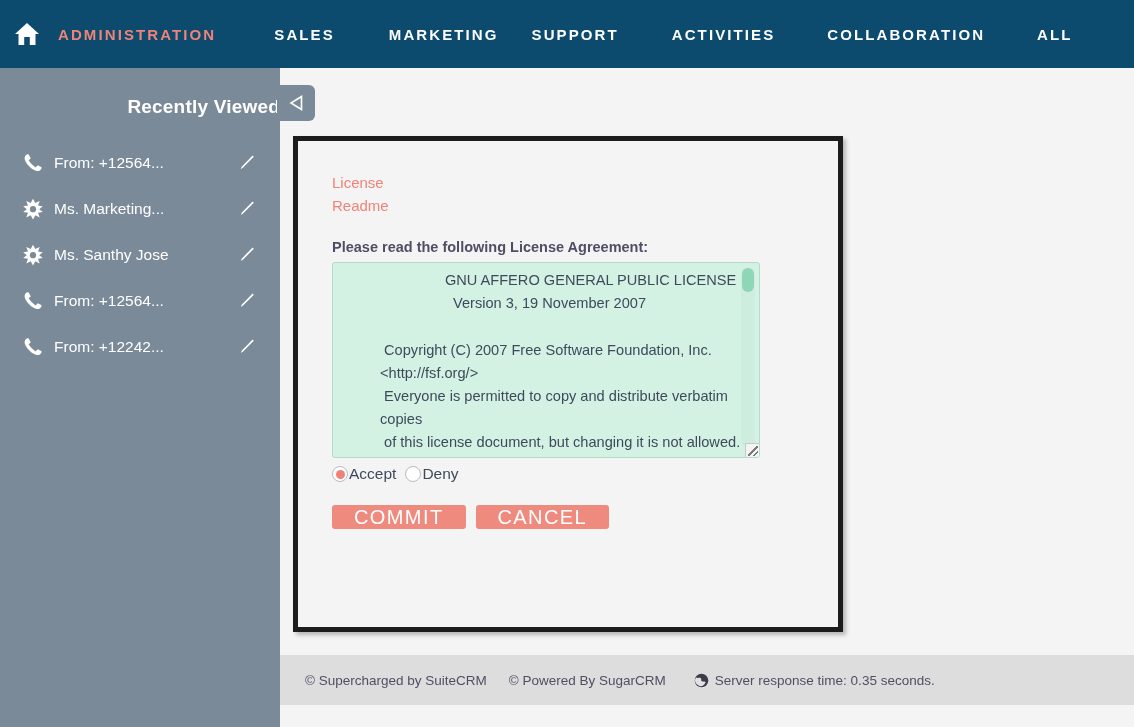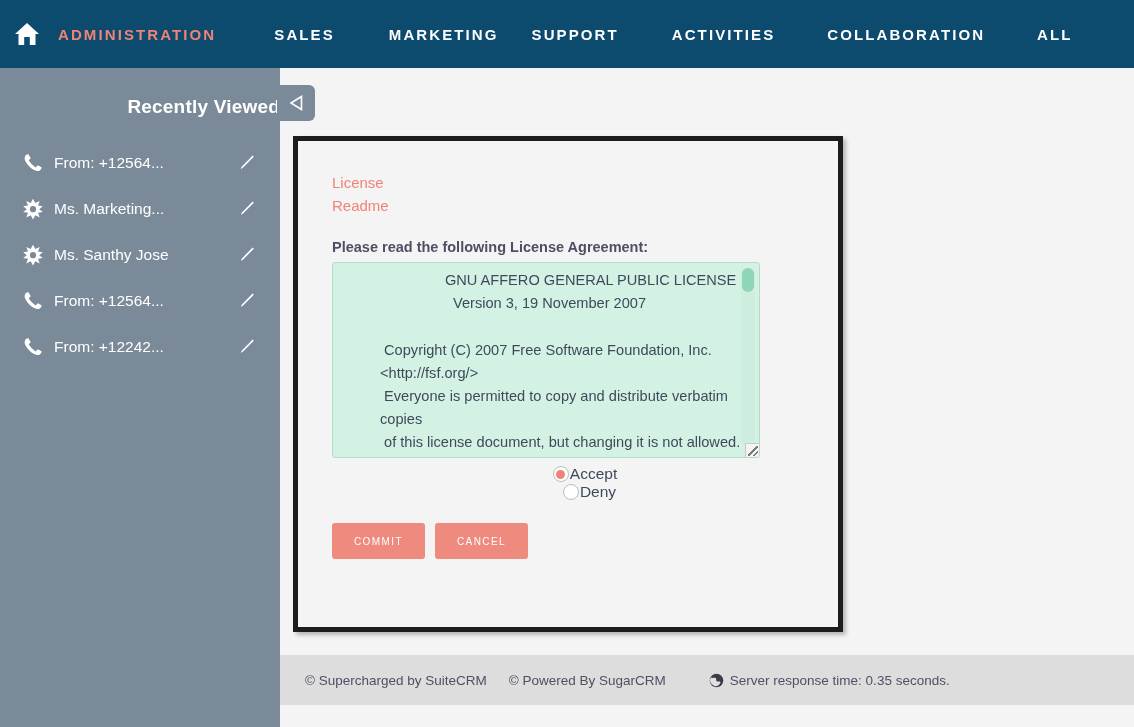--- a/index.html
+++ b/index.html
@@ -193,21 +193,20 @@
     background:
       linear-gradient(135deg, transparent 44%, #7a7a7a 44%, #7a7a7a 56%, transparent 56%),
       linear-gradient(135deg, transparent 72%, #7a7a7a 72%, #7a7a7a 84%, transparent 84%);
   }
 
   
   #radio-row {
     display: flex;
     align-items: center;
     padding: 7px 0 0 34px;
-    flex-direction: column;
   }
   .radio-opt { display: flex; align-items: center; cursor: pointer; }
   .radio-opt + .radio-opt { margin-left: 9px; }
   .radio-dot {
     width: 16px; height: 16px;
     border-radius: 50%;
     border: 1px solid #b9bcc4;
     background: #ffffff;
     display: flex; align-items: center; justify-content: center;
     flex: 0 0 16px;
@@ -228,24 +227,24 @@
   #dialog-buttons {
     display: flex;
     padding: 22px 0 0 34px;
   }
   .action-btn {
     background: #ef8a7e;
     color: #ffffff;
     border: none;
     border-radius: 3px;
     font-family: "Liberation Sans", sans-serif;
-    font-size: 10px;
+    font-size: 20px;
     letter-spacing: 1.4px;
-    padding: 12px 22px;
-    height: 36px;
+    padding: 0 22px;
+    height: 24px;
     cursor: pointer;
     text-transform: uppercase;
   }
   #btn-cancel { margin-left: 10px; }
 
   
   #footer {
     position: absolute;
     left: 280px; top: 655px;
     width: 854px; height: 50px;
@@ -253,21 +252,21 @@
     display: flex;
     align-items: center;
     padding-left: 25px;
   }
   .footer-text {
     font-size: 13.5px;
     color: #534d64;
     white-space: nowrap;
   }
   #footer-suitecrm { margin-right: 22px; }
-  #footer-sugarcrm { margin-right: 43px; }
+  #footer-sugarcrm { margin-right: 28px; }
   #globe-icon { margin-right: 6px; display: flex; align-items: center; }
   #footer-server-wrap { display: flex; align-items: center; }
 </style>
 </head>
 <body>
 
 <div id="topnav">
   <div id="home-icon-wrap">
     <svg width="26" height="24" viewBox="0 0 26 24" aria-hidden="true">
       <path d="M13 1 L25 12 L21.5 12 L21.5 23 L15.8 23 L15.8 15 L10.2 15 L10.2 23 L4.5 23 L4.5 12 L1 12 Z" fill="#ffffff"></path>

